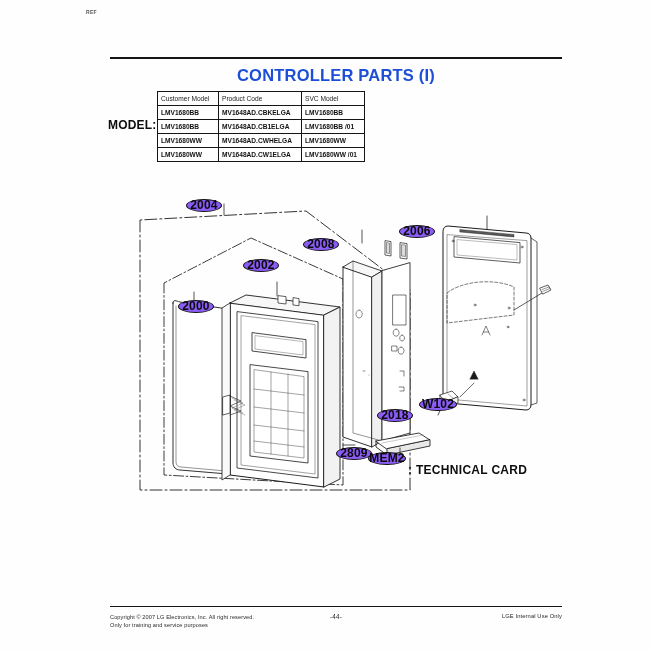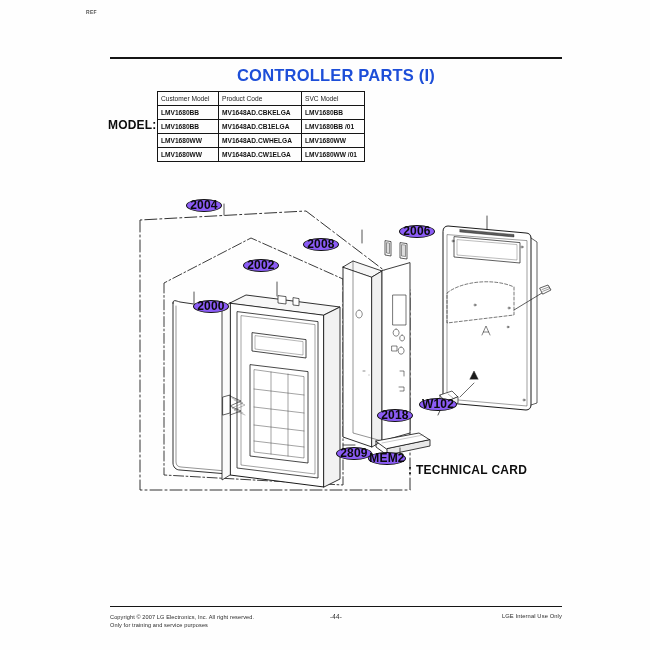--- a/index.html
+++ b/index.html
@@ -371,21 +371,21 @@
   </div>
 
   <div class="callout cw-num" style="left:186px; top:199px;">2004</div>
 
   <div class="callout cw-num" style="left:303px; top:238px;">2008</div>
 
   <div class="callout cw-num" style="left:399px; top:225px;">2006</div>
 
   <div class="callout cw-num" style="left:243px; top:259px;">2002</div>
 
-  <div class="callout cw-num" style="left:193px; top:300px;">2000</div>
+  <div class="callout cw-num" style="left:178px; top:300px;">2000</div>
 
   <div class="callout cw-num" style="left:377px; top:409px;">2018</div>
 
   <div class="callout cw-wide" style="left:419px; top:398px;">W102</div>
 
   <div class="callout cw-num" style="left:336px; top:447px;">2809</div>
 
   <div class="callout cw-wide" style="left:368px; top:452px;">MEM2</div>
 
   <div class="tech-card-text" style="left:408px; top:463px;">: TECHNICAL CARD</div>

